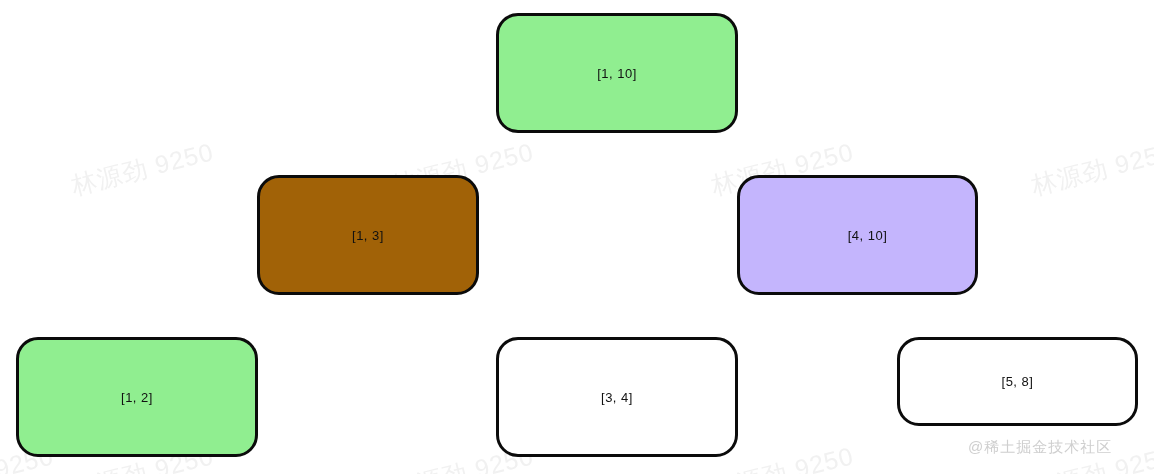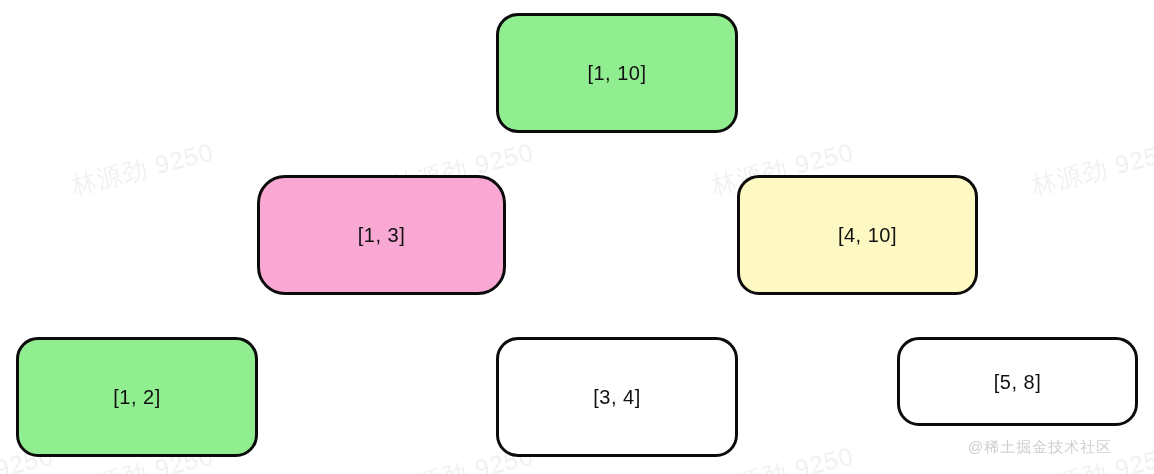--- a/index.html
+++ b/index.html
@@ -52,21 +52,21 @@
     box-sizing: border-box;
     border: 3px solid #0b0b0b;
     border-radius: 22px;
     display: flex;
     align-items: center;
     justify-content: center;
     z-index: 2;
   }
   .node-label {
     font-family: "Liberation Sans", sans-serif;
-    font-size: 20px;
+    font-size: 13px;
     color: #111111;
     letter-spacing: 0.5px;
     line-height: 1;
   }
 </style>
 </head>
 <body>
 
 <div id="canvas">
 
@@ -79,24 +79,24 @@
       <div class="wm" style="left: 392px; top: 474px;">林源劲 9250</div>
       <div class="wm" style="left: 712px; top: 474px;">林源劲 9250</div>
       <div class="wm" style="left: 1032px; top: 474px;">林源劲 9250</div>
       <div class="wm" style="left: -88px; top: 474px;">林源劲 9250</div>
     </div>
 
   <div id="nodes-layer">
       <div class="node" style="left: 496px; top: 13px; width: 242px; height: 120px; background: rgb(144, 238, 144); border-color: rgb(11, 11, 11);">
         <span class="node-label">[1, 10]</span>
       </div>
-      <div class="node" style="left: 257px; top: 175px; width: 249px; height: 120px; background: #f9a8d4; border-color: rgb(11, 11, 11); border-radius: 28px;">
+      <div class="node" style="left: 257px; top: 175px; width: 222px; height: 120px; background: #a16207; border-color: rgb(11, 11, 11);">
         <span class="node-label">[1, 3]</span>
       </div>
-      <div class="node" style="left: 737px; top: 175px; width: 241px; height: 120px; background: #fef9c3; border-color: rgb(11, 11, 11); padding-left: 20px;">
+      <div class="node" style="left: 737px; top: 175px; width: 241px; height: 120px; background: #c4b5fd; border-color: rgb(11, 11, 11); padding-left: 20px;">
         <span class="node-label">[4, 10]</span>
       </div>
       <div class="node" style="left: 16px; top: 337px; width: 242px; height: 120px; background: rgb(144, 238, 144); border-color: rgb(11, 11, 11); align-items: center;">
         <span class="node-label">[1, 2]</span>
       </div>
       <div class="node" style="left: 496px; top: 337px; width: 242px; height: 120px; background: rgb(255, 255, 255); border-color: rgb(11, 11, 11); justify-content: center;">
         <span class="node-label">[3, 4]</span>
       </div>
       <div class="node" style="left: 897px; top: 337px; width: 241px; height: 89px; background: rgb(255, 255, 255); border-color: rgb(11, 11, 11);">
         <span class="node-label">[5, 8]</span>

